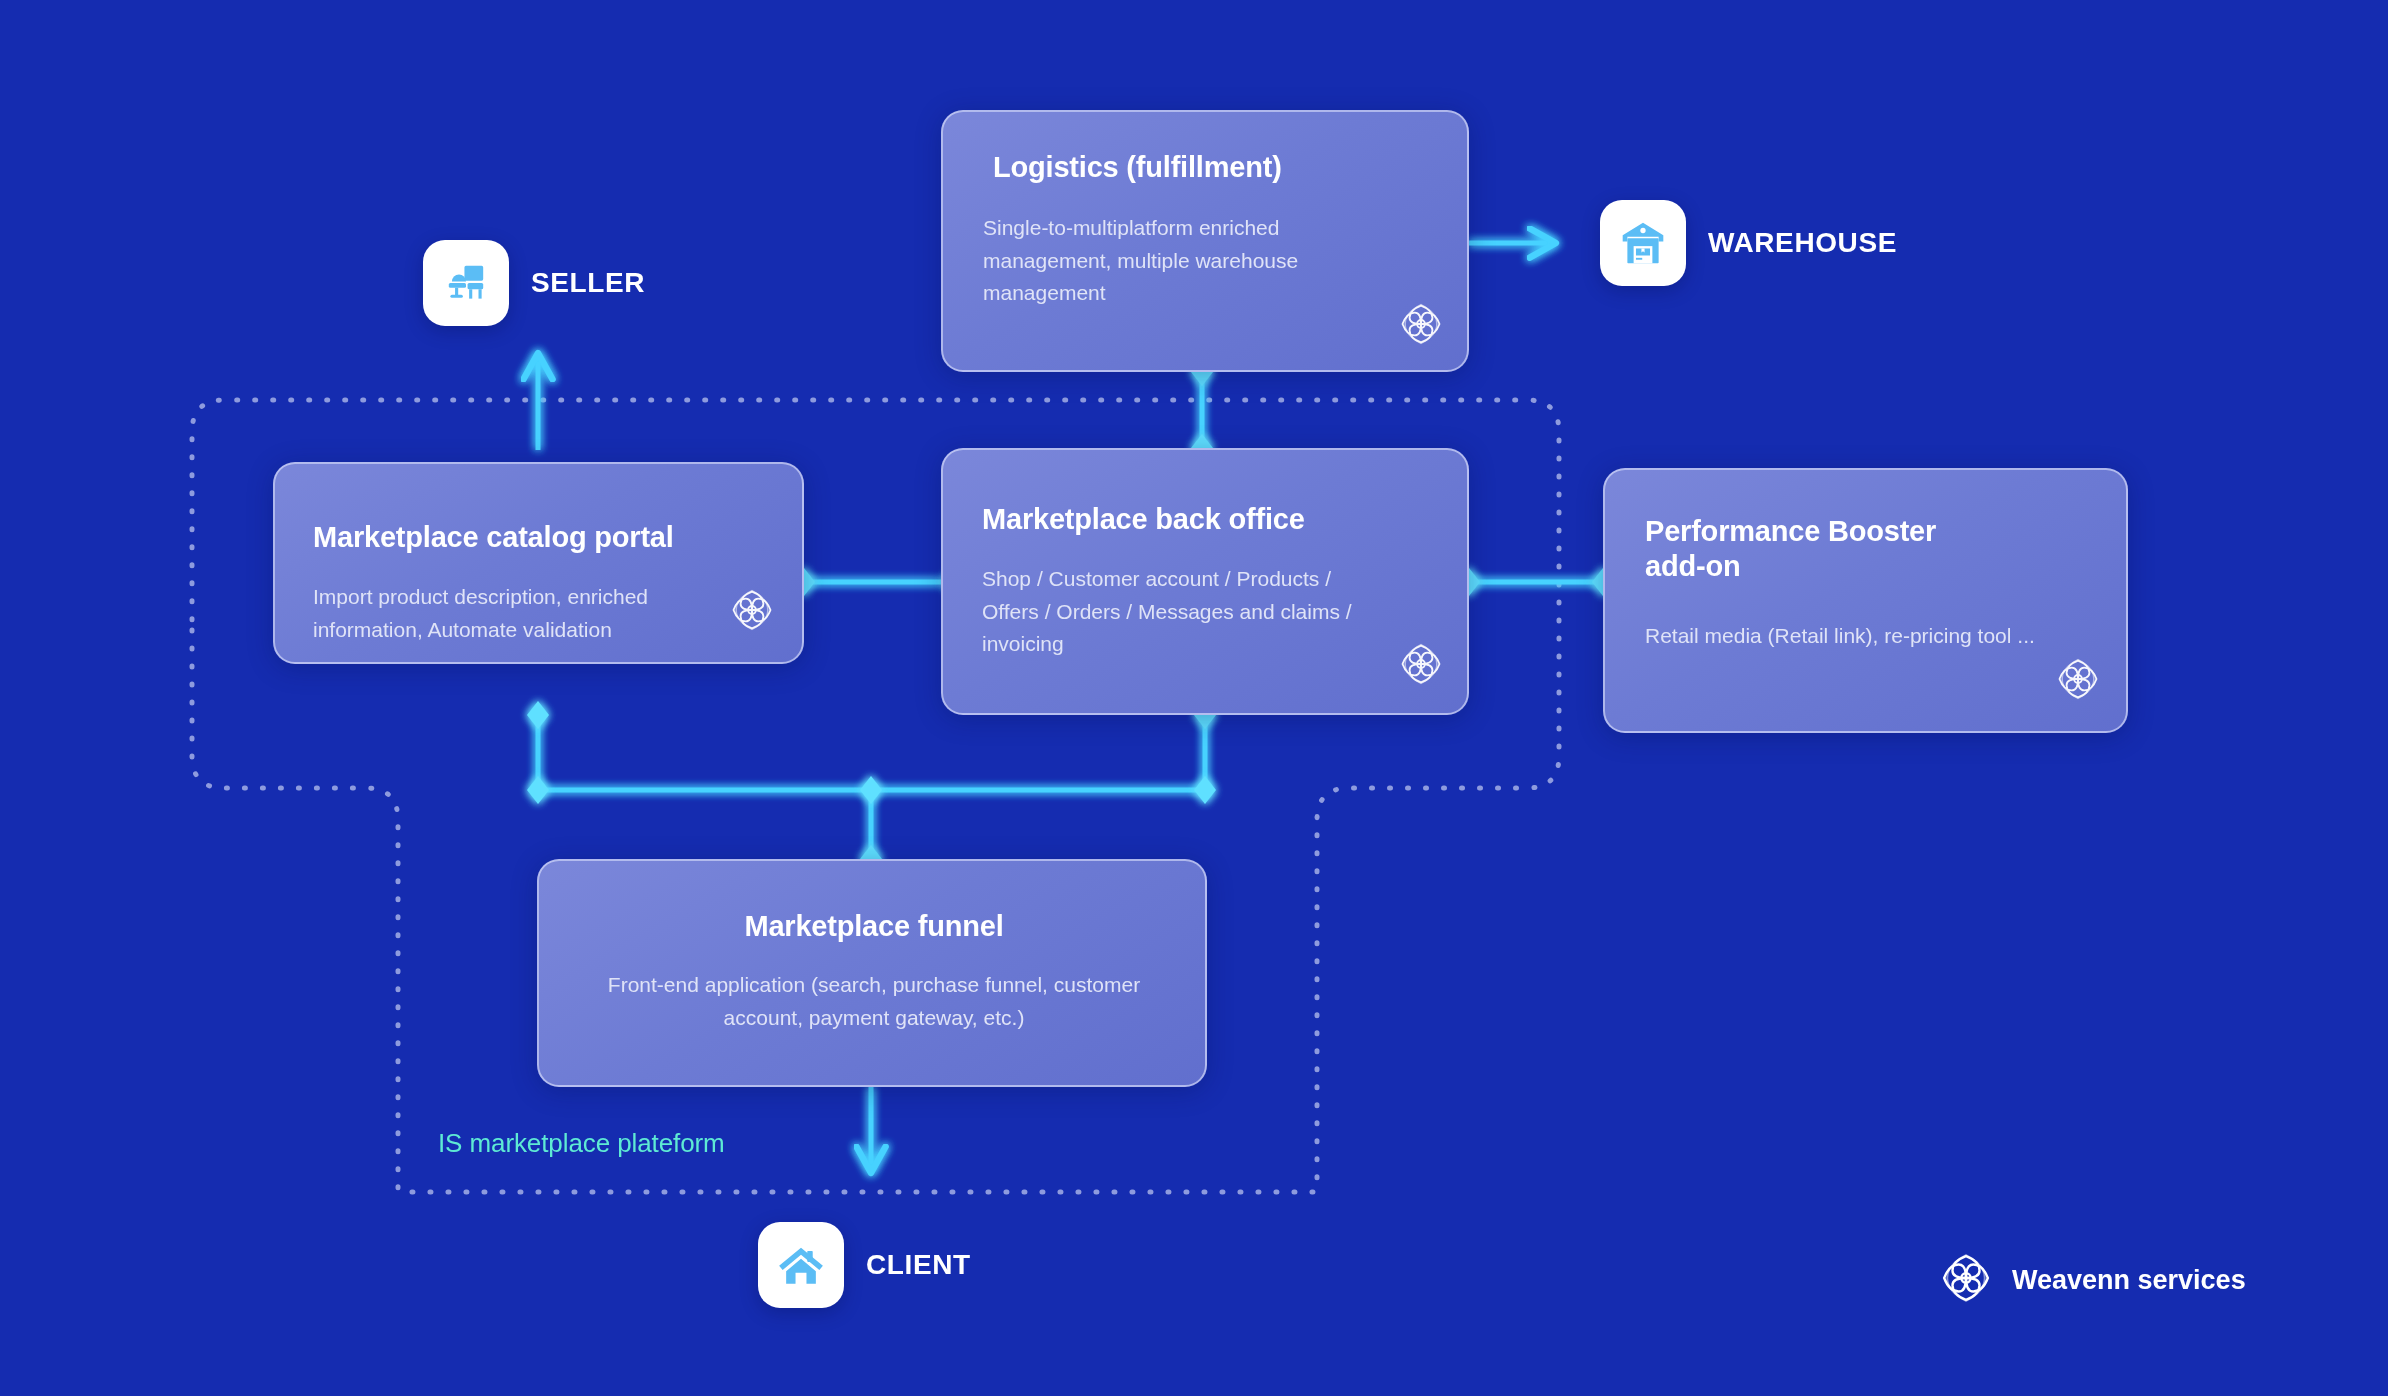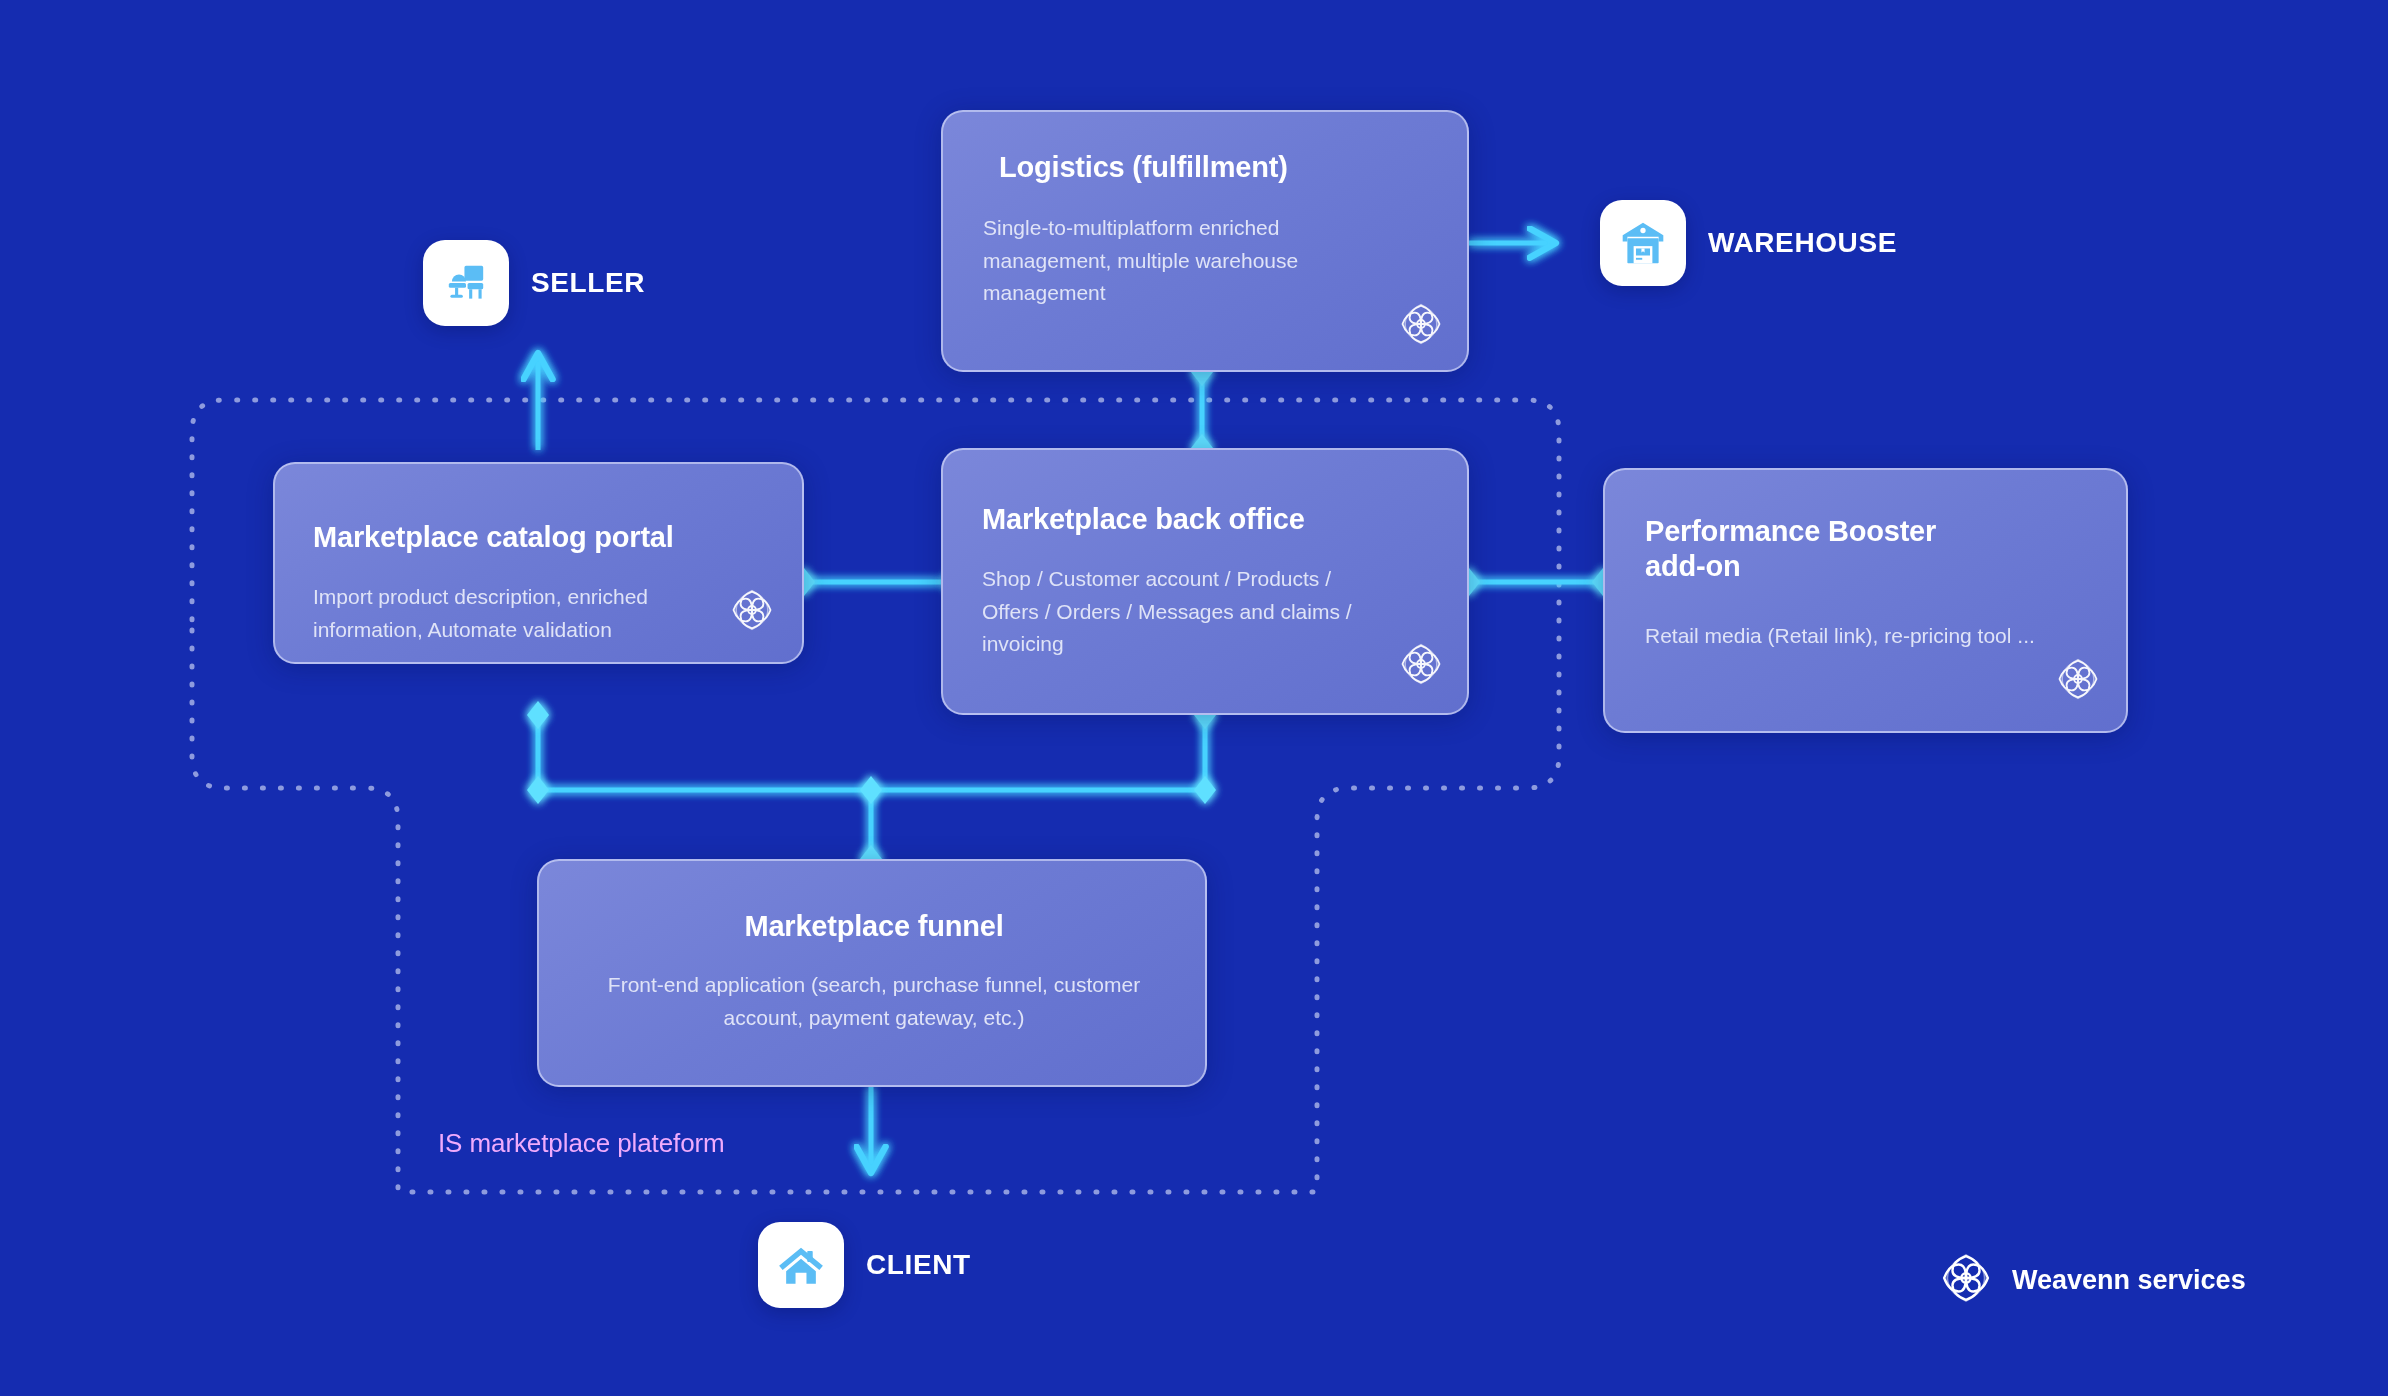--- a/index.html
+++ b/index.html
@@ -57,21 +57,21 @@
     opacity: 0.95;
   }
 
   
   #card-logistics  { left: 941px;  top: 110px;  width: 528px; height: 262px; }
   #card-catalog    { left: 273px;  top: 462px;  width: 531px; height: 202px; }
   #card-backoffice { left: 941px;  top: 448px;  width: 528px; height: 267px; }
   #card-booster    { left: 1603px; top: 448px;  width: 525px; height: 265px; margin-top: 20px; }
   #card-website    { left: 537px;  top: 859px;  width: 670px; height: 228px; }
 
-  #card-logistics  .card-title { left: 56px; top: 38px;  font-size: 29px; }
+  #card-logistics  .card-title { left: 50px; top: 38px;  font-size: 29px; }
   #card-logistics  .card-desc  { left: 40px; top: 100px; width: 330px; font-size: 21px; }
   #card-logistics  .card-logo  { right: 24px; bottom: 20px; }
 
   #card-catalog    .card-title { left: 38px; top: 56px;  font-size: 29px; }
   #card-catalog    .card-desc  { left: 38px; top: 117px; width: 370px; font-size: 21px; }
   #card-catalog    .card-logo  { right: 28px; bottom: 26px; }
 
   #card-backoffice .card-title { left: 39px; top: 52px;  font-size: 29px; }
   #card-backoffice .card-desc  { left: 39px; top: 113px; width: 380px; font-size: 21px; }
   #card-backoffice .card-logo  { right: 24px; bottom: 23px; }
@@ -112,21 +112,21 @@
   #entity-seller    { left: 423px;  top: 240px; }
   #entity-warehouse { left: 1600px; top: 200px; }
   #entity-client    { left: 758px;  top: 1222px; }
 
   
   #zone-label {
     position: absolute;
     z-index: 2;
     left: 438px;
     top: 1128px;
-    color: #f0abfc;
+    color: #5eead4;
     font-size: 26px;
     font-weight: 500;
     letter-spacing: -0.1px;
     white-space: nowrap;
   }
 
   
   #legend {
     position: absolute;
     z-index: 5;

